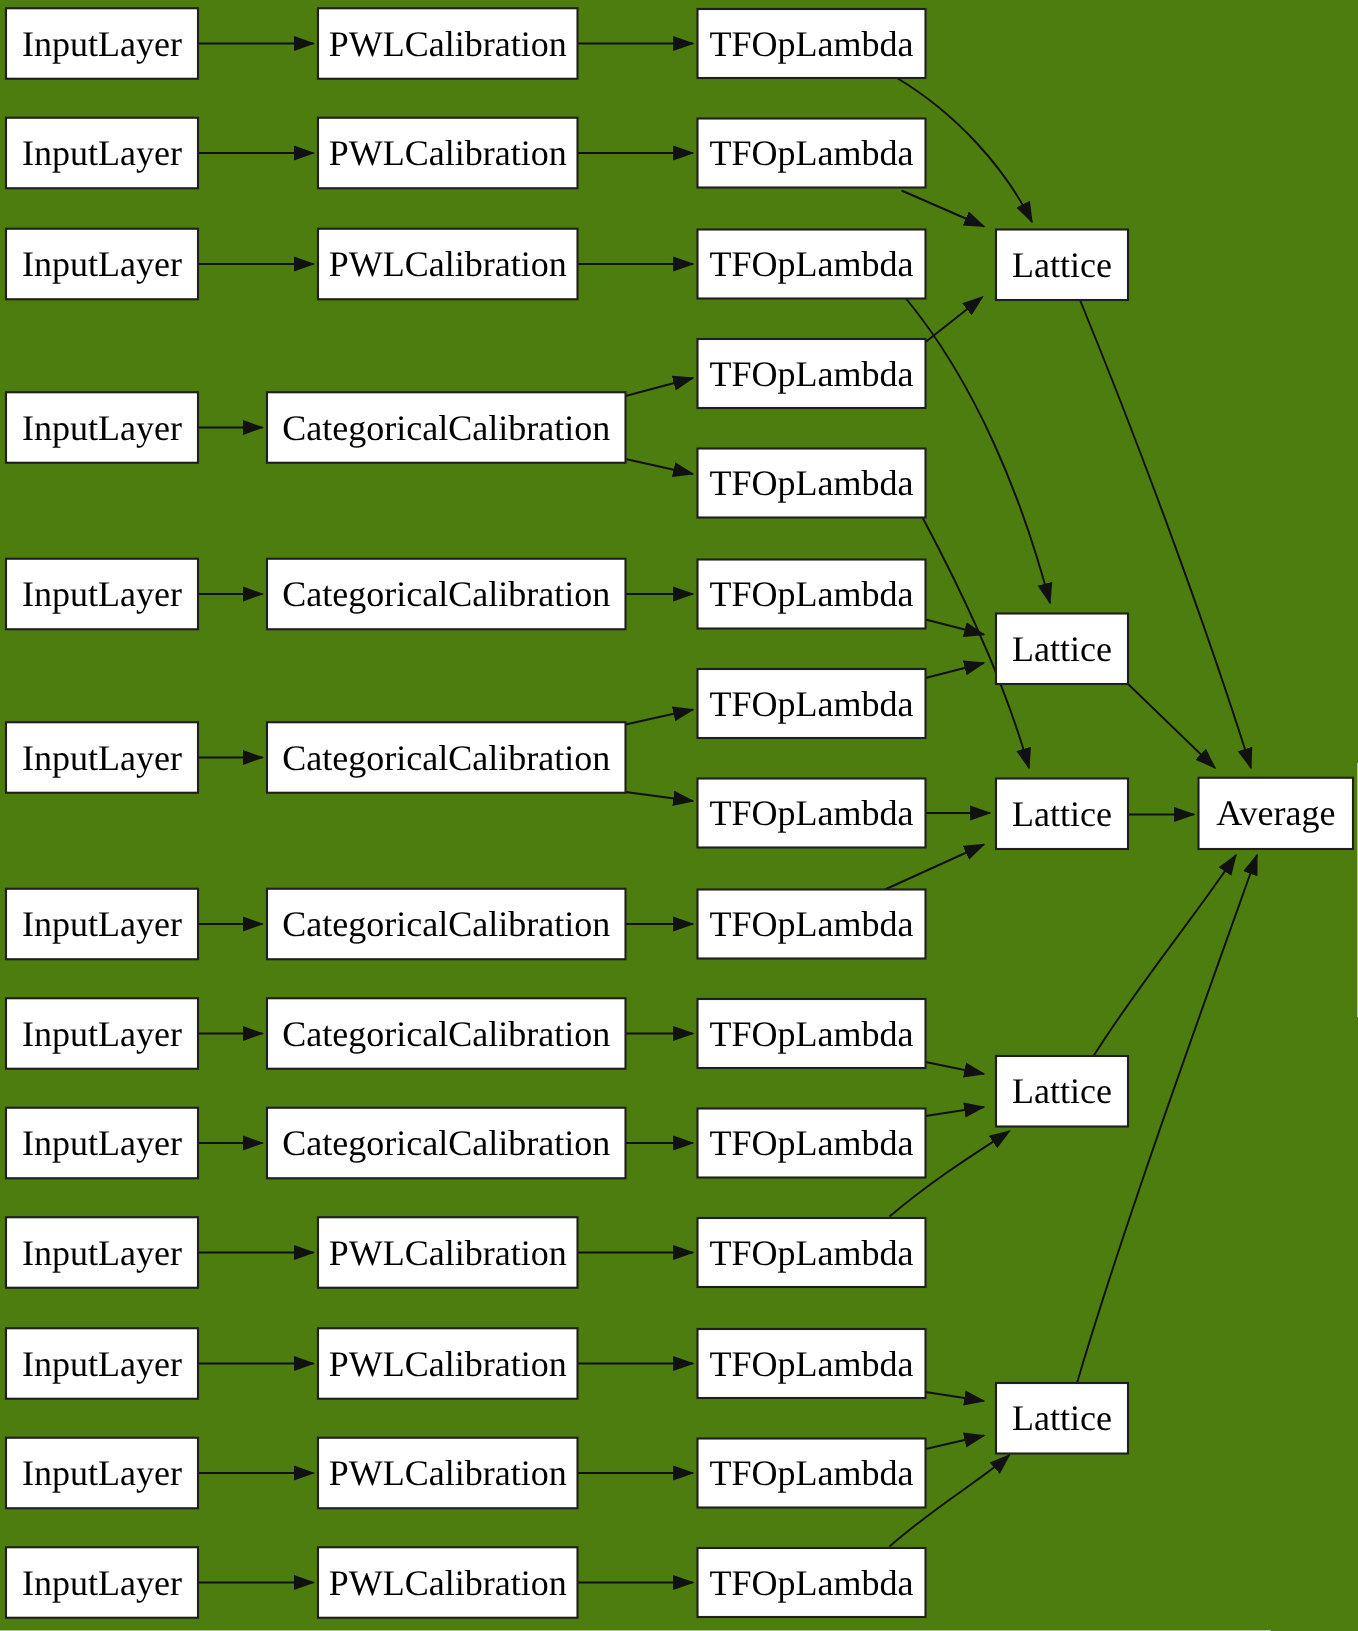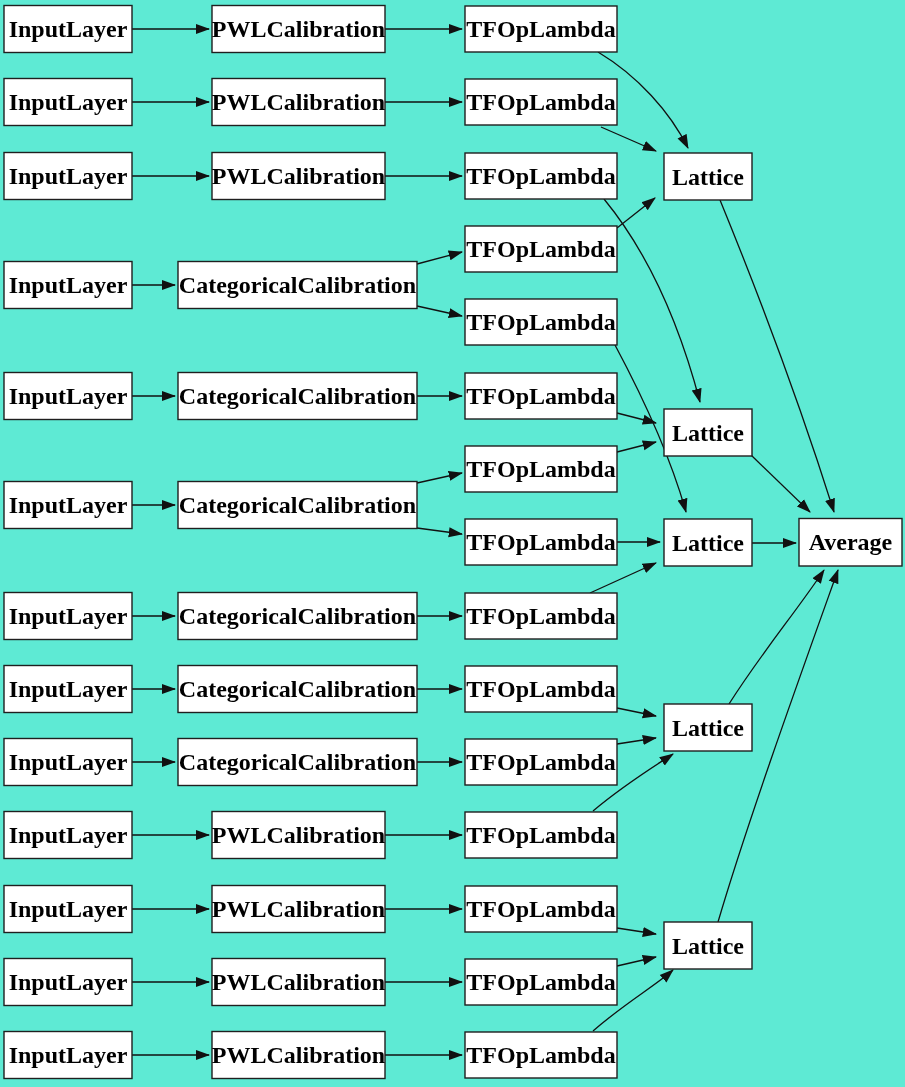--- a/index.html
+++ b/index.html
@@ -1,22 +1,21 @@
 <!DOCTYPE html>
 <html><head>
 <meta charset="utf-8">
 <style>
   html, body { margin: 0; padding: 0; background: #ffffff; }
   .page {
     position: relative;
     width: 905px;
     height: 1087px;
-    background: #5eead4;
+    background: #4d7c0f;
     overflow: hidden;
-    font-weight: bold;
   }
   svg { display: block; }
   svg text.lbl {
     font-family: "Liberation Serif", "DejaVu Serif", serif;
     font-size: 24px;
     fill: #000000;
   }
   svg rect.node {
     fill: #ffffff;
     stroke: #1f1f1f;

